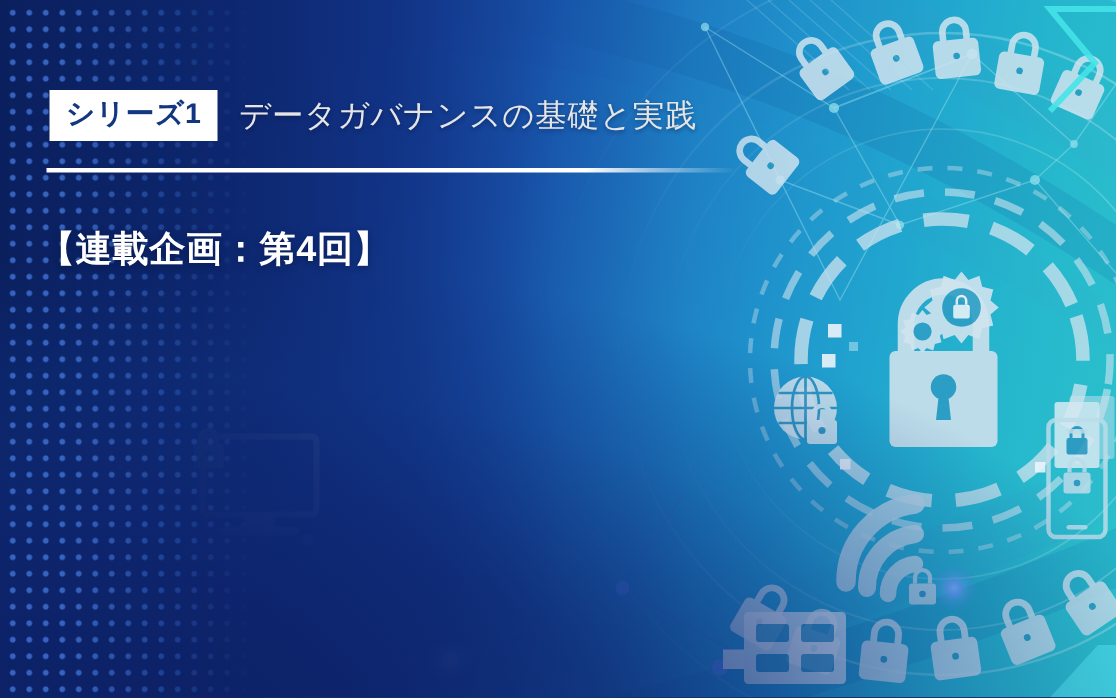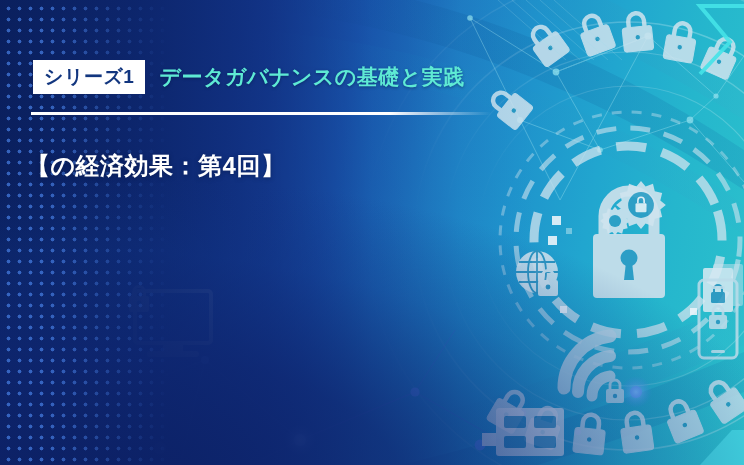--- a/index.html
+++ b/index.html
@@ -81,23 +81,23 @@
     background: #ffffff;
     color: #12367f;
     font-size: 19px;
     font-weight: bold;
     line-height: 1;
     padding: 7px 11px 8px 11px;
     letter-spacing: .5px;
     white-space: nowrap;
   }
   #series-title {
-    color: #5eead4;
+    color: #e5e5e5;
     font-size: 21px;
-    font-weight: bold;
+    font-weight: normal;
     letter-spacing: .5px;
     white-space: nowrap;
     text-shadow: 0 1px 3px rgba(6,20,60,.45);
   }
   #divider {
     position: absolute;
     left: 31px;
     top: 112px;
     width: 460px;
     height: 3px;
@@ -416,17 +416,17 @@
 
   <div id="content">
 
     <div id="series-row">
       <span id="series-badge">シリーズ1</span>
       <span id="series-title">データガバナンスの基礎と実践</span>
     </div>
 
     <div id="divider"></div>
 
-    <div id="issue">【の経済効果：第4回】</div>
+    <div id="issue">【連載企画：第4回】</div>
 
 
   </div>
 </div>
 
 </body></html>

